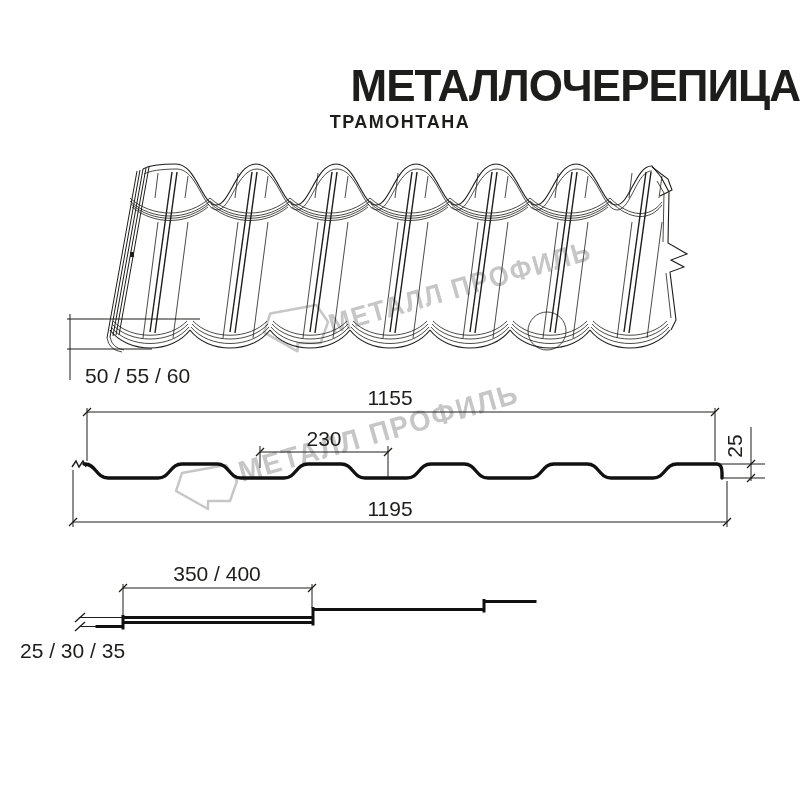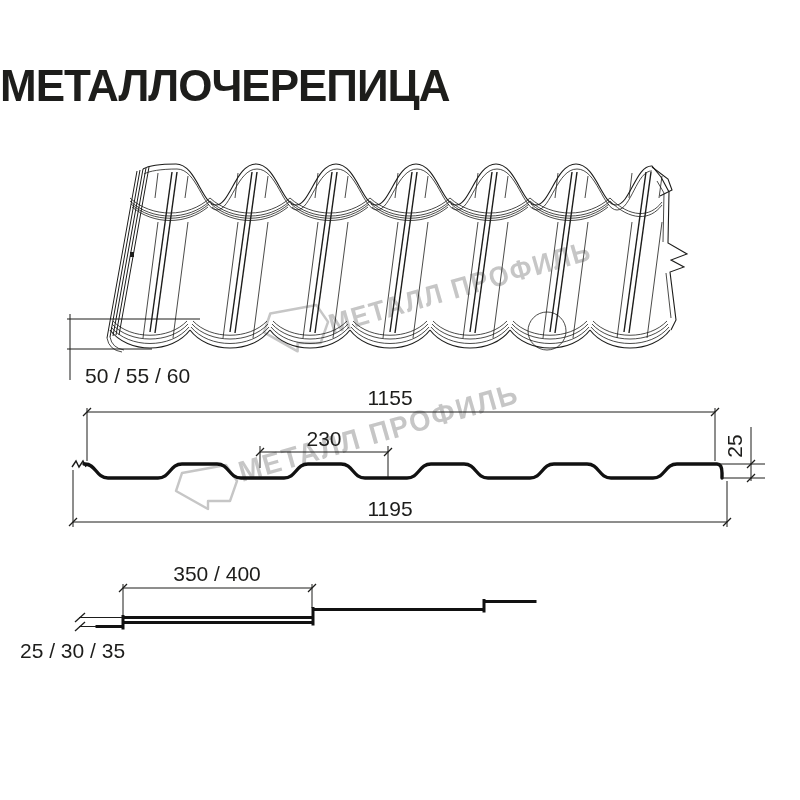--- a/index.html
+++ b/index.html
@@ -1,18 +1,18 @@
 <!DOCTYPE html>
 <html><head>
 <meta charset="utf-8">
 <style>
   html,body{margin:0;padding:0;background:#ffffff;}
   .page{position:relative;width:800px;height:800px;background:#ffffff;overflow:hidden;
         font-family:"Liberation Sans",sans-serif;color:#1d1d1b;}
-  .title{position:absolute;top:64px;left:0;width:800px;text-align:left;
+  .title{position:absolute;top:64px;left:0;width:800px;text-align:right;
          font-size:44px;font-weight:800;letter-spacing:-1px;color:#1d1d1b;line-height:1;}
   .subtitle{position:absolute;top:113px;left:0;width:800px;text-align:center;
             font-size:18px;font-weight:600;letter-spacing:1.5px;color:#1d1d1b;line-height:1;}
   svg{position:absolute;left:0;top:0;}
   .ln{stroke:#1d1d1b;stroke-width:1;fill:none;}
   .ln-lt{stroke:#1d1d1b;stroke-width:0.8;fill:none;}
   .ln-dk{stroke:#1d1d1b;stroke-width:1.4;fill:none;}
   .edge{stroke:#1d1d1b;stroke-width:1.1;fill:none;}
   .thick{stroke:#111111;stroke-width:3.4;fill:none;stroke-linejoin:round;stroke-linecap:round;}
   .thick2{stroke:#111111;stroke-width:3;fill:none;stroke-linejoin:miter;stroke-linecap:square;}
@@ -21,20 +21,21 @@
   .dimtxt{fill:#1d1d1b;font-size:21px;font-weight:400;font-family:"Liberation Sans",sans-serif;}
   .wm{fill:#c6c6c6;font-weight:bold;font-family:"Liberation Sans",sans-serif;letter-spacing:2px;}
   .wmlogo{stroke:#c6c6c6;stroke-width:2.4;fill:none;stroke-linejoin:round;}
 </style>
 </head>
 <body>
 
 <div class="page">
 
   <div class="title">МЕТАЛЛОЧЕРЕПИЦА</div>
+  <div class="subtitle">ТРАМОНТАНА</div>
 
   <svg width="800" height="800" viewBox="0 0 800 800">
     <defs>
 
       <g id="mp-logo">
         <path class="wmlogo" d="M6,10 L50,2 L61,18 L54,38 L32,38 L32,46 L0,28 Z"></path>
       </g>
 
       <path id="crest" d="M0,41 C14,41 20,0 40,0 C60,0 66,41 80,41"></path>
 

